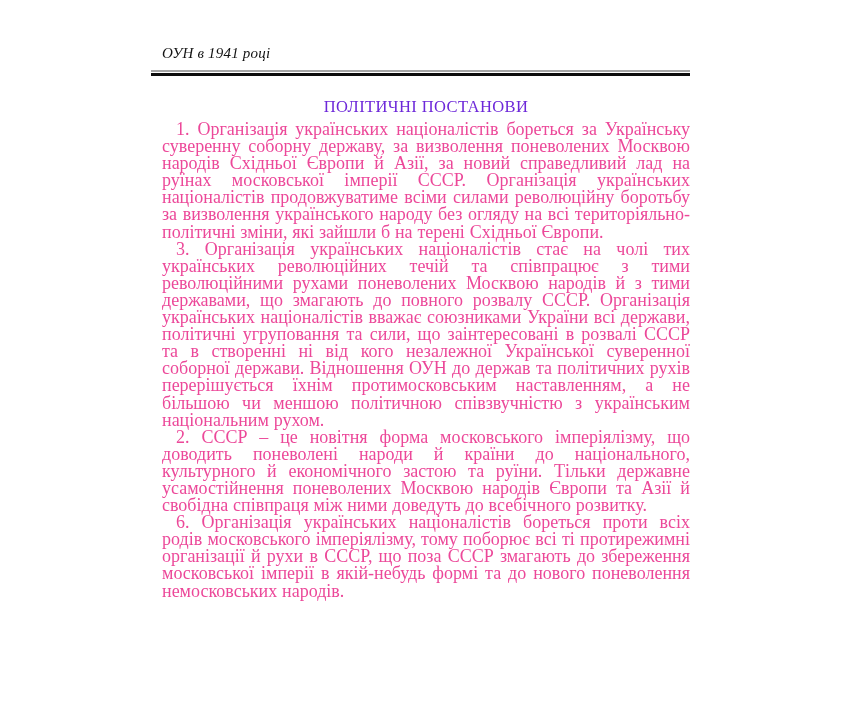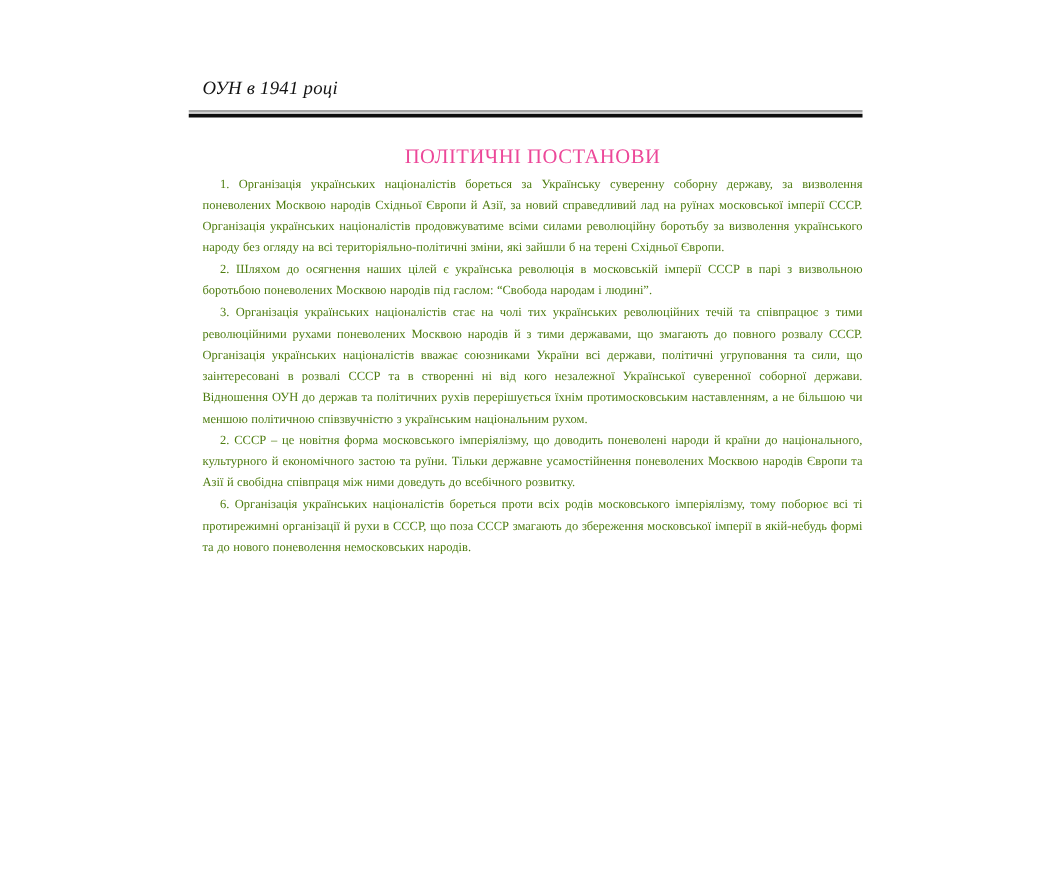--- a/index.html
+++ b/index.html
@@ -20,21 +20,21 @@
     height: 706px;
     background: #ffffff;
   }
   .column {
     position: absolute;
     left: 162px;
     top: 0;
     width: 528px;
   }
   .running-header {
-    margin-top: 62px;
+    margin-top: 44px;
     font-style: italic;
     font-size: 15px;
     line-height: 18px;
     letter-spacing: 0.2px;
     color: #141414;
   }
   .header-rule {
     margin-top: 8px;
     margin-left: -11px;
     width: calc(100% + 11px);
@@ -48,53 +48,52 @@
     height: 3px;
     background: #0d0d0d;
   }
   .doc-title {
     margin: 21px 0 0 0;
     text-align: center;
     font-weight: normal;
     font-size: 16.5px;
     line-height: 19px;
     letter-spacing: 0.4px;
-    color: #ec4899;
+    color: #6d28d9;
   }
   .body-text {
     margin-top: 5px;
   }
   .body-text p {
     margin: 0;
     padding: 0;
-    font-size: 10px;
+    font-size: 18px;
     line-height: 17.1px;
     text-align: justify;
     text-indent: 14px;
     word-spacing: 0.3px;
-    color: #4d7c0f;
+    color: #ec4899;
   }
 </style>
 </head>
 <body>
 
 <div class="page">
   <div class="column">
 
     <div class="running-header">ОУН в 1941 році</div>
 
     <div class="header-rule">
       <div class="rule-thin"></div>
       <div class="rule-thick"></div>
     </div>
 
     <h1 class="doc-title">ПОЛІТИЧНІ ПОСТАНОВИ</h1>
 
     <div class="body-text">
       <p>1. Організація українських націоналістів бореться за Українську суверенну соборну державу, за визволення поневолених Москвою народів Східньої Європи й Азії, за новий справедливий лад на руїнах московської імперії СССР. Організація українських націоналістів продовжуватиме всіми силами революційну боротьбу за визволення українського народу без огляду на всі територіяльно-політичні зміни, які зайшли б на терені Східньої Європи.</p>
-      <p>2. Шляхом до осягнення наших цілей є українська революція в московській імперії СССР в парі з визвольною боротьбою поневолених Москвою народів під гаслом: “Свобода народам і людині”.</p>
       <p>3. Організація українських націоналістів стає на чолі тих українських революційних течій та співпрацює з тими революційними рухами поневолених Москвою народів й з тими державами, що змагають до повного розвалу СССР. Організація українських націоналістів вважає союзниками України всі держави, політичні угруповання та сили, що заінтересовані в розвалі СССР та в створенні ні від кого незалежної Української суверенної соборної держави. Відношення ОУН до держав та політичних рухів перерішується їхнім протимосковським наставленням, а не більшою чи меншою політичною співзвучністю з українським національним рухом.</p>
       <p>2. СССР – це новітня форма московського імперіялізму, що доводить поневолені народи й країни до національного, культурного й економічного застою та руїни. Тільки державне усамостійнення поневолених Москвою народів Європи та Азії й свобідна співпраця між ними доведуть до всебічного розвитку.</p>
       <p>6. Організація українських націоналістів бореться проти всіх родів московського імперіялізму, тому поборює всі ті протирежимні організації й рухи в СССР, що поза СССР змагають до збереження московської імперії в якій-небудь формі та до нового поневолення немосковських народів.</p>
     </div>
 
   </div>
 </div>
 
 </body></html>

